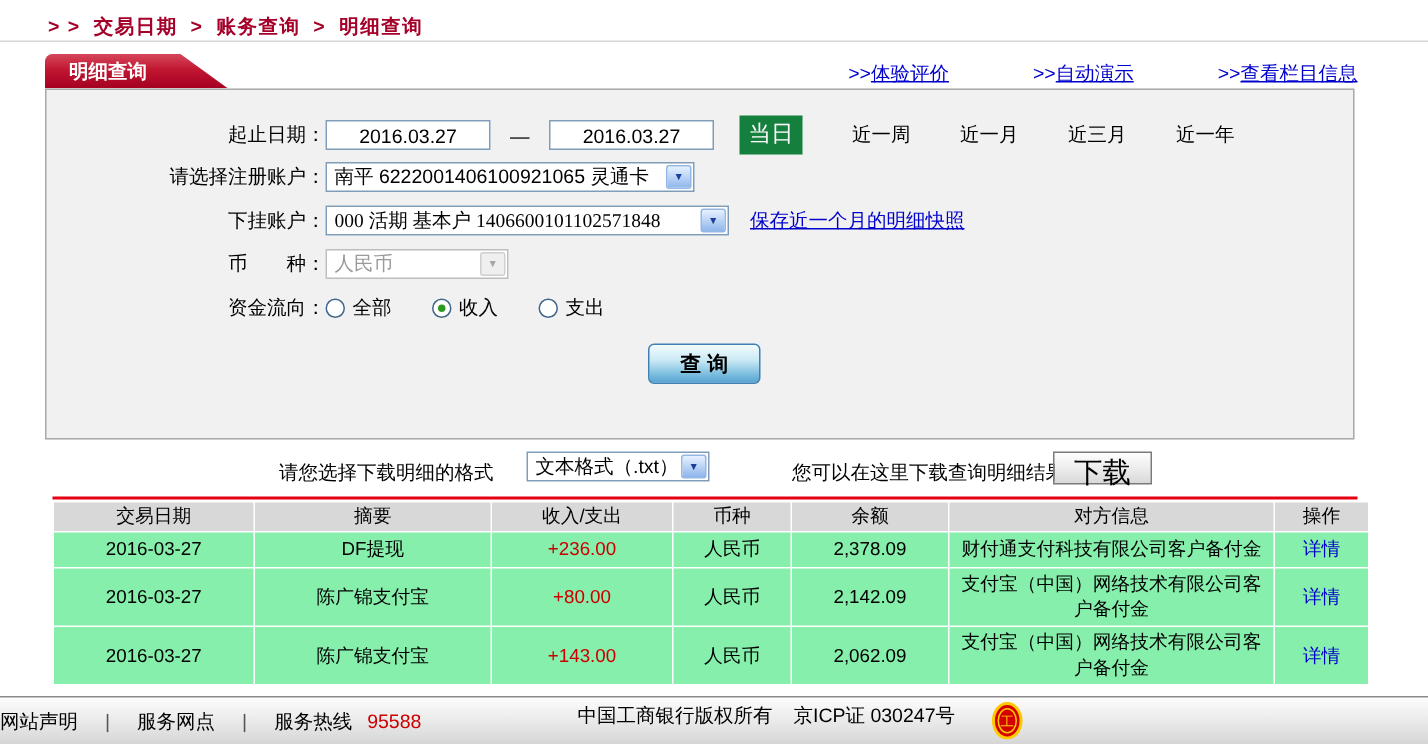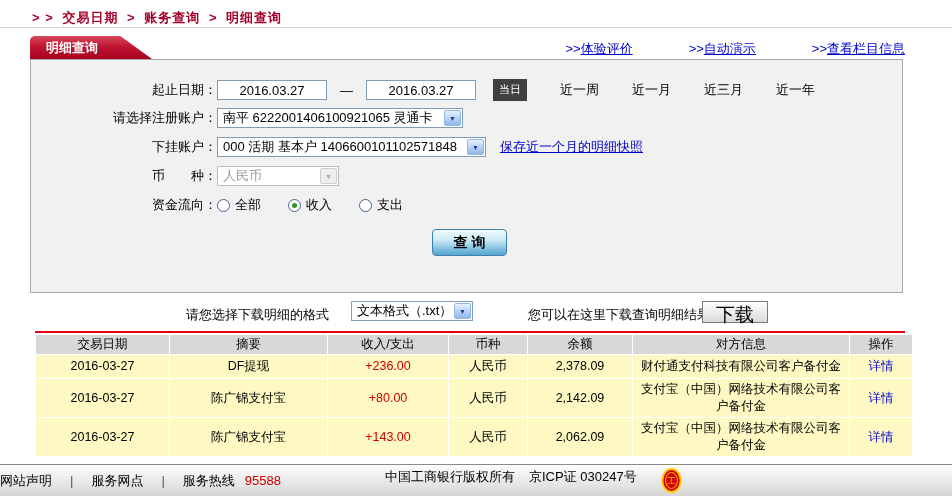--- a/index.html
+++ b/index.html
@@ -23,21 +23,21 @@
   .toplinks { position:absolute; top:40px; right:47px; display:flex; gap:56px; font-size:13px; }
   .toplink { color:#0000CC; cursor:pointer; white-space:nowrap; }
   .toplink .lk { text-decoration:underline; }
 
   
   .panel { position:absolute; left:30px; top:59px; width:873px; height:234px; background:#F1F1F1; border:1px solid #A9A9A9;padding-left:29px; }
   .frow { position:absolute; left:0; height:22px; display:flex; align-items:center; white-space:nowrap; }
   .flabel { width:186px; text-align:right; font-size:13px; color:#000; }
   .txtinput { width:110px; height:20px; border:1px solid #7F9DB9; background:#fff; text-align:center; font-size:13px; font-family:"Liberation Sans","DejaVu Sans",sans-serif; }
   .dash { margin:0 13px; }
-  .todaybtn { margin-left:17px; background:#404040; color:#fff; padding:3px 6px 4px 6px; font-size:11px; cursor:pointer; border:none; }
+  .todaybtn { margin-left:17px; background:#15803d; color:#fff; padding:3px 6px 4px 6px; font-size:15px; cursor:pointer; border:none; }
   .qrange { margin-left:33px; cursor:pointer; }
 
   .xpselect { position:relative; height:20px; border:1px solid #7F9DB9; background:#fff; display:flex; align-items:center; padding-left:5px; font-size:13px; cursor:pointer; }
   .xparrow { position:absolute; right:1px; top:1px; bottom:1px; width:17px;
     background:linear-gradient(180deg,#E7F1FE 0%,#BBD4F5 50%,#8FB6ED 100%);
     border:1px solid #94B7E4; border-radius:2px; display:flex; align-items:center; justify-content:center;
     color:#1C3E9E; font-size:7px; }
   .xpselect.disabled { border-color:#BDBDBD; color:#9A9A9A; cursor:default; }
   .xpselect.disabled .xparrow { background:#EFEFEF; border-color:#CFCFCF; color:#A5A5A5; }
   .snaplink { margin-left:14px; color:#0000CC; text-decoration:underline; cursor:pointer; }
@@ -57,21 +57,21 @@
   .dselect { position:absolute; left:351px; top:301px; width:122px; }
   .dhint { position:absolute; left:528px; top:306px; font-size:13px; }
   .dlbtn { position:absolute; left:702px; top:301px; width:66px; height:22px; border:1px solid #7A7A7A;
     background:linear-gradient(180deg,#FEFEFE 0%,#E9E9E9 60%,#D9D9D9 100%); font-size:19px; cursor:pointer;
     font-family:"Liberation Sans","DejaVu Sans",sans-serif; }
 
   
   .tablewrap { position:absolute; left:35px; top:331px; width:870px; border-top:2px solid #E60012; padding-top:1px; }
   table.results { width:870px; border-collapse:separate; border-spacing:1px; background:#fff; font-size:12.5px; table-layout:fixed; }
   table.results th { background:#D8D8D8; height:19px; font-weight:normal; text-align:center; }
-  table.results td { background:#fef9c3; text-align:center; padding:2px 6px; line-height:17px; }
+  table.results td { background:#86efac; text-align:center; padding:2px 6px; line-height:17px; }
   tr.r1 td { height:23px; }
   tr.r2 td, tr.r3 td { height:38px; }
   .amt { color:#CC0000; }
   .detail { color:#0000CC; cursor:pointer; }
   col.c1{width:133px} col.c2{width:157px} col.c3{width:120px} col.c4{width:78px} col.c5{width:104px} col.c6{width:216px} col.c7{width:62px}
 
   
   .footer { position:absolute; left:0; bottom:0; width:952px; height:32px; border-top:1px solid #8A8A8A;
     background:linear-gradient(180deg,#FDFDFD 0%,#E6E6E6 60%,#D6D6D6 100%); display:flex; align-items:center; font-size:13px; }
   .footleft { display:flex; align-items:center; }
@@ -121,21 +121,21 @@
     <div class="frow" style="top:47px;">
       <span class="flabel">请选择注册账户：</span>
       <div class="xpselect" style="width:246px;">
         <span>南平 6222001406100921065 灵通卡</span>
         <span class="xparrow">▼</span>
       </div>
     </div>
 
     <div class="frow" style="top:76px;">
       <span class="flabel">下挂账户：</span>
-      <div class="xpselect" style="width:269px;">
+      <div class="xpselect" style="width:269px;font-family:Liberation Serif, serif;">
         <span>000 活期 基本户 1406600101102571848</span>
         <span class="xparrow">▼</span>
       </div>
       <span class="snaplink">保存近一个月的明细快照</span>
     </div>
 
     <div class="frow" style="top:134px;">
       <span class="flabel">资金流向：</span>
       <div class="radiogrp">
         <span class="radiowrap">

